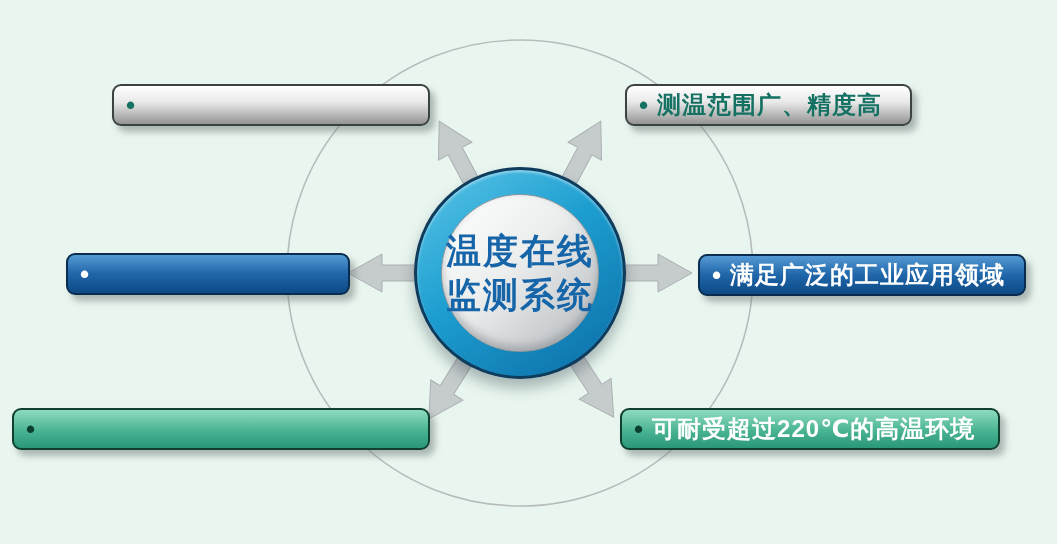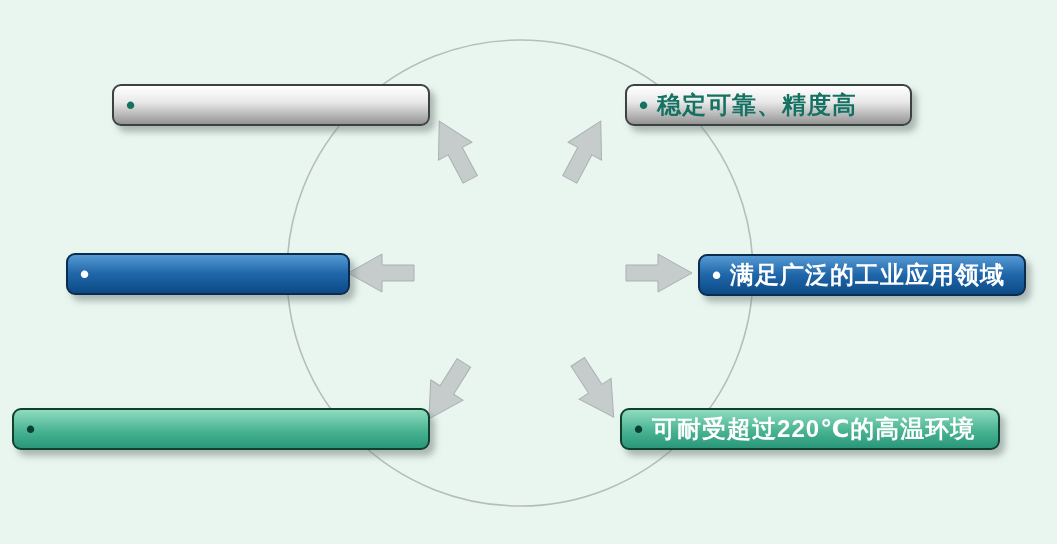--- a/index.html
+++ b/index.html
@@ -112,35 +112,43 @@
       <use href="#arrow" transform="translate(520,273) rotate(57)"></use>
     </g>
   </svg>
 
   <div class="badge silver tl">
     <span class="bullet">•</span>
   </div>
 
   <div class="badge silver tr">
     <span class="bullet">•</span>
-    <span>稳定可靠、精度高</span>
+    <span>测温范围广、精度高</span>
   </div>
 
   <div class="badge blue ml">
     <span class="bullet">•</span>
   </div>
 
   <div class="badge blue mr">
     <span class="bullet">•</span>
     <span>满足广泛的工业应用领域</span>
   </div>
 
   <div class="badge green bl">
     <span class="bullet">•</span>
   </div>
 
   <div class="badge green br">
     <span class="bullet">•</span>
     <span>可耐受超过220℃的高温环境</span>
   </div>
 
+  <div class="hub">
+    <div class="hub-inner">
+      <div class="hub-title">
+        <div>温度在线</div>
+        <div>监测系统</div>
+      </div>
+    </div>
+  </div>
 
 </div>
 
 </body></html>

